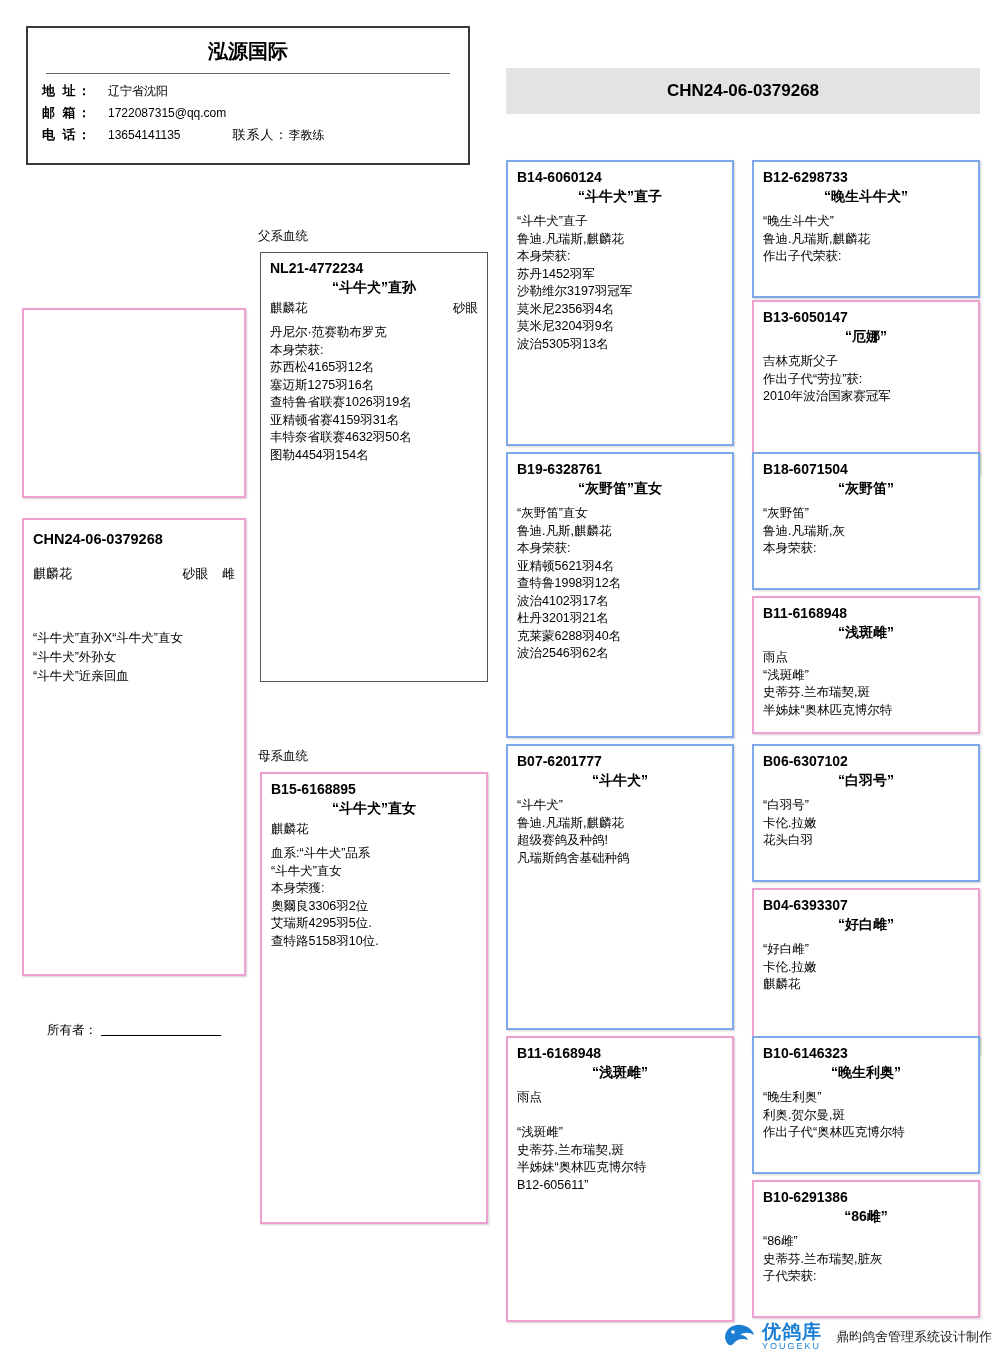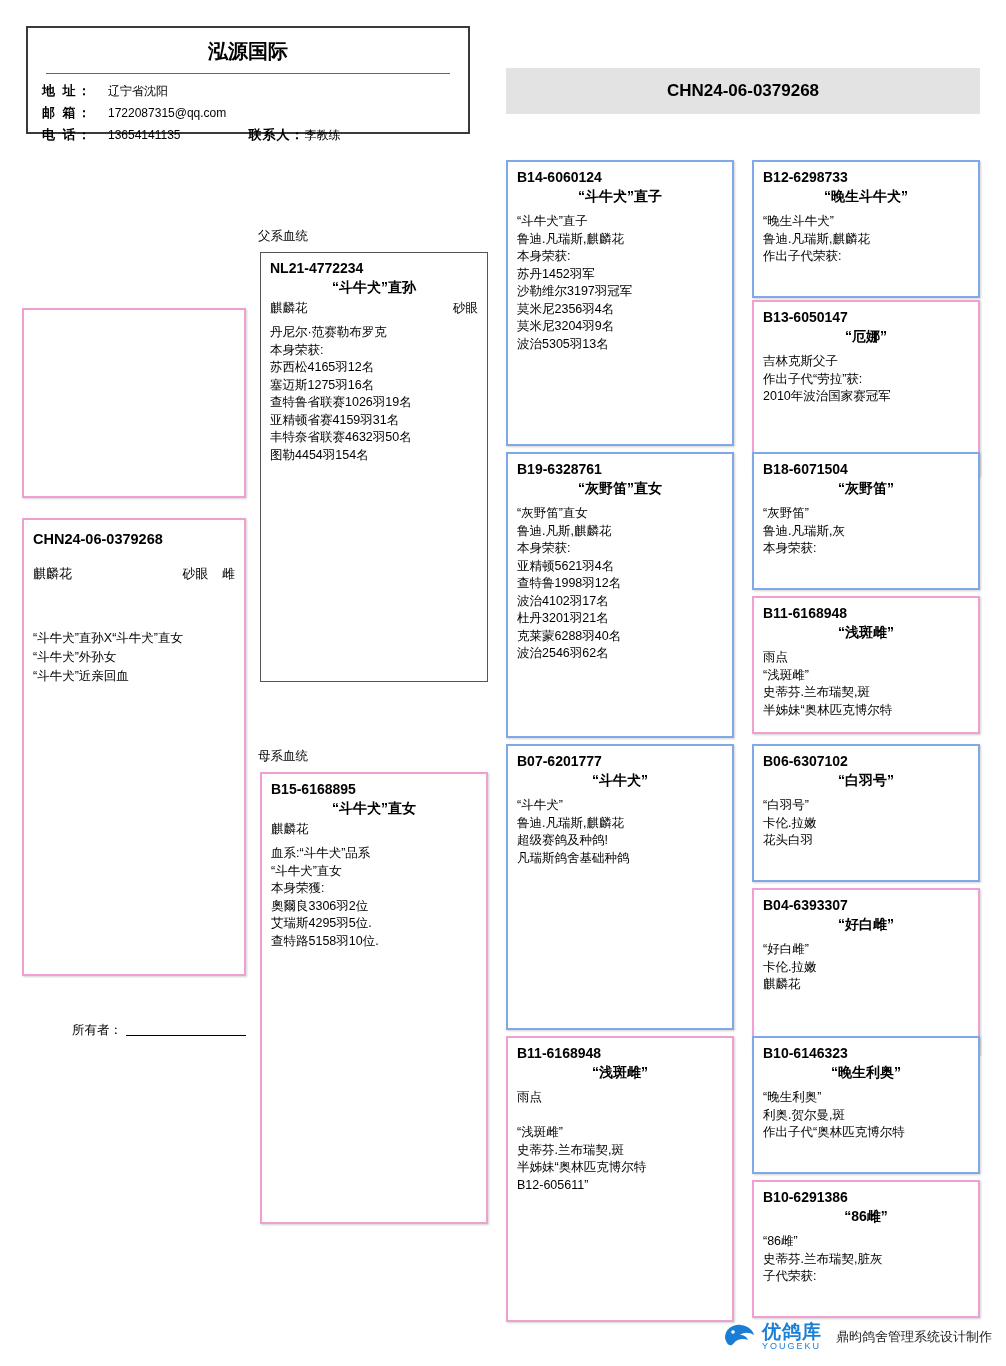--- a/index.html
+++ b/index.html
@@ -11,21 +11,21 @@
     width: 1006px; height: 1366px;
     position: relative;
     font-family: "Liberation Sans", sans-serif;
     font-size: 13px;
     color: #000;
   }
   .abs { position: absolute; }
 
   
   #loft-card {
-    left: 26px; top: 26px; width: 444px; height: 108px;
+    left: 26px; top: 26px; width: 444px; height: 139px;
     border: 2px solid #3a3a3a;
     background: #fff;
     padding: 6px 14px 6px 14px;
   }
   #loft-title {
     text-align: center;
     font-size: 20px;
     font-weight: bold;
     padding: 4px 0 8px 0;
     border-bottom: 1px solid #666;
@@ -38,22 +38,22 @@
     font-size: 13px;
   }
   .loft-label {
     font-weight: bold;
     width: 66px;
     letter-spacing: 2px;
     flex: none;
   }
   .loft-value { font-size: 12px; }
   .loft-row .inline-label {
-    font-weight: bold;
-    margin-left: 68px;
+    font-weight: normal;
+    margin-left: 52px;
     letter-spacing: 1px;
   }
 
   
   #ring-banner {
     left: 506px; top: 68px; width: 474px; height: 46px;
     background: #e3e3e3;
     display: flex; align-items: center; justify-content: center;
     font-size: 17px; font-weight: bold;
   }
@@ -113,21 +113,21 @@
   }
   #subject-desc {
     margin-top: 46px;
     font-size: 12.5px;
     line-height: 19px;
     white-space: pre-line;
   }
 
   #owner-line {
     left: 22px; top: 1022px; width: 224px;
-    text-align: right;
+    text-align: center;
     font-size: 12.5px;
   }
   #owner-line .underline {
     display: inline-block;
     width: 120px;
     border-bottom: 1px solid #000;
     margin-left: 4px;
     vertical-align: -2px;
   }
 

